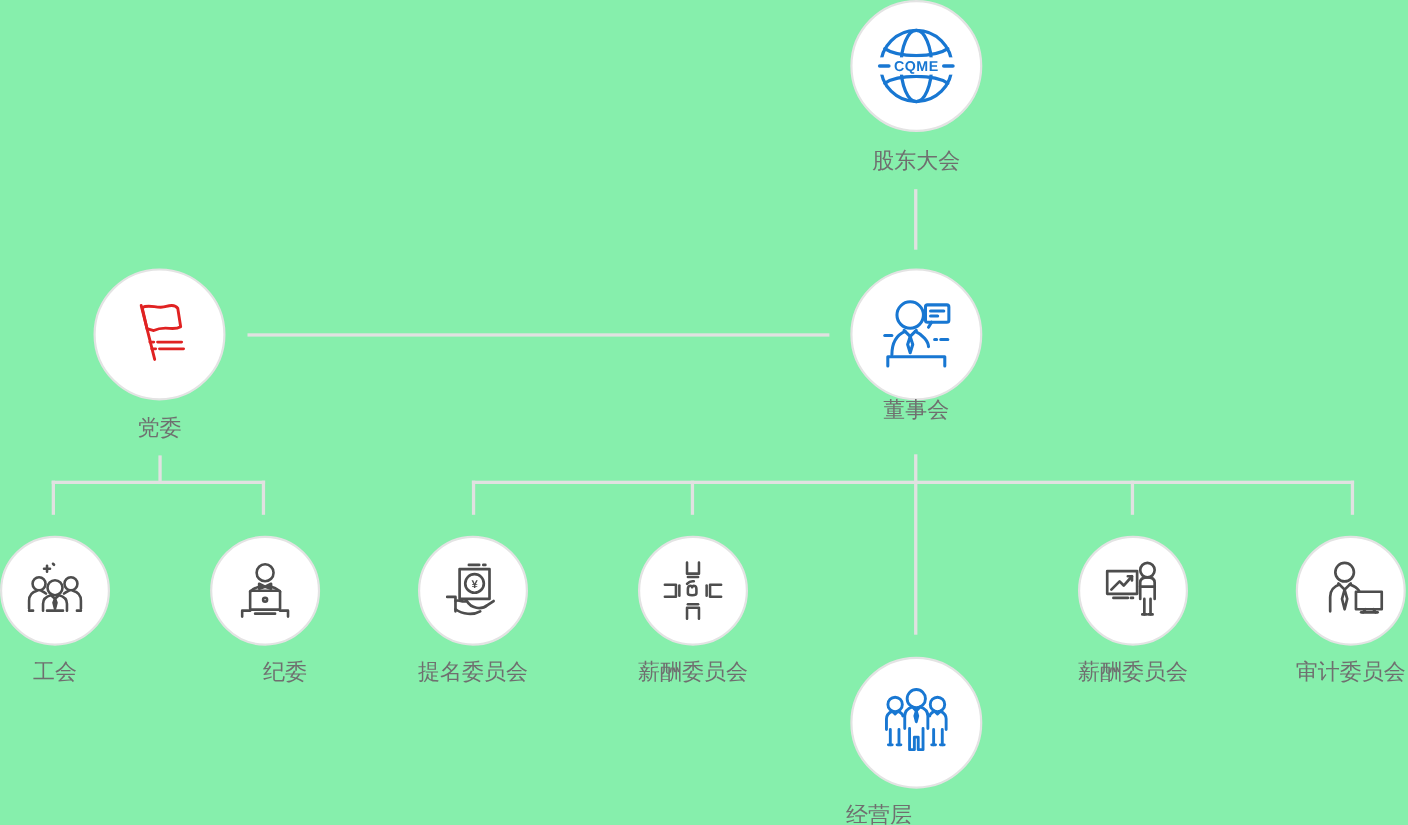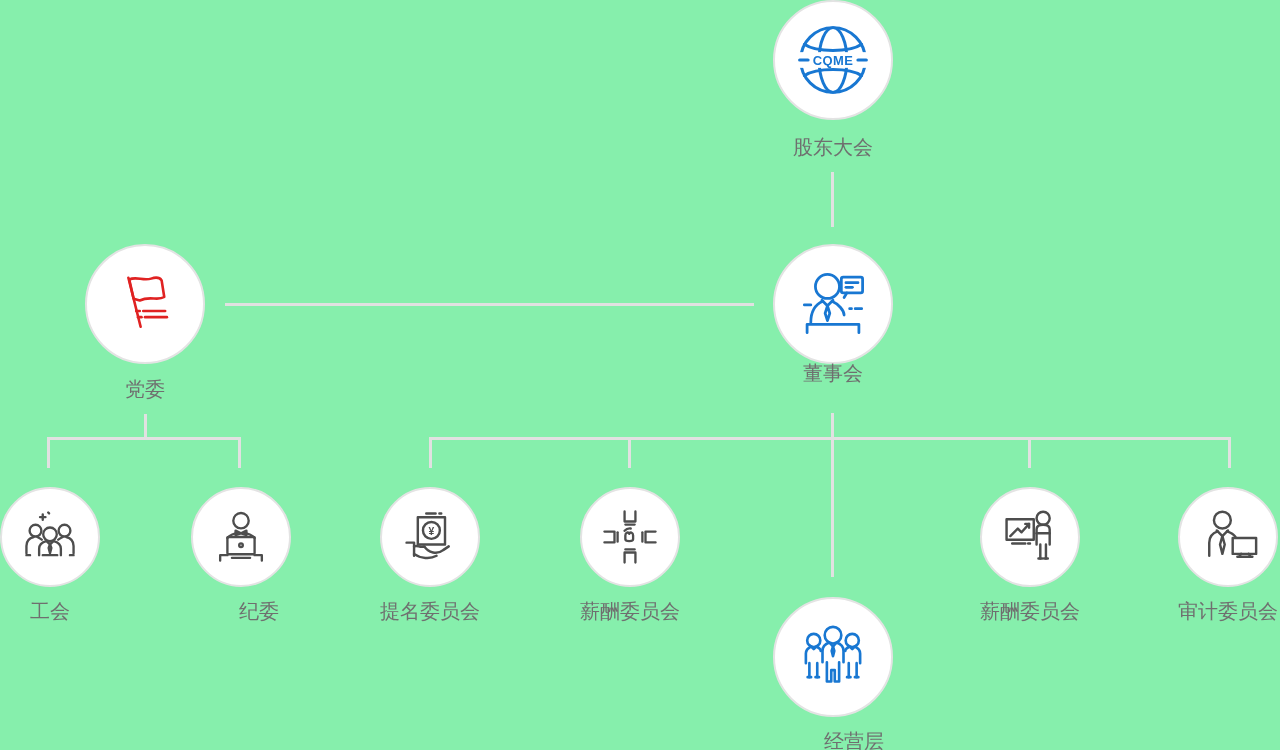--- a/index.html
+++ b/index.html
@@ -201,15 +201,15 @@
         <path d="M71 47 V36 C 71 31 67 29 65 28 L62 31 L59 28 C 57 29 54 31 54 33"></path>
         <path d="M58 47 V63 M67 47 V63"></path>
         <path d="M56 63 H60 M65 63 H69"></path>
         <circle cx="40" cy="15" r="9.5"></circle>
         <path d="M28 46 V33 C 28 27 33 24.5 36 23.5 L40 28 L44 23.5 C 47 24.5 52 27 52 33 V46"></path>
         <path d="M40 28 L38.5 33 L40 39 L41.5 33 Z"></path>
         <path d="M33 46 V68 H38 V55 H42 V68 H47 V46"></path>
       </g>
     </svg>
   </div>
-  <div class="label" style="left:754px;top:732px">经营层</div>
+  <div class="label" style="left:699px;top:732px">经营层</div>
 
 </div>
 
 </body></html>

